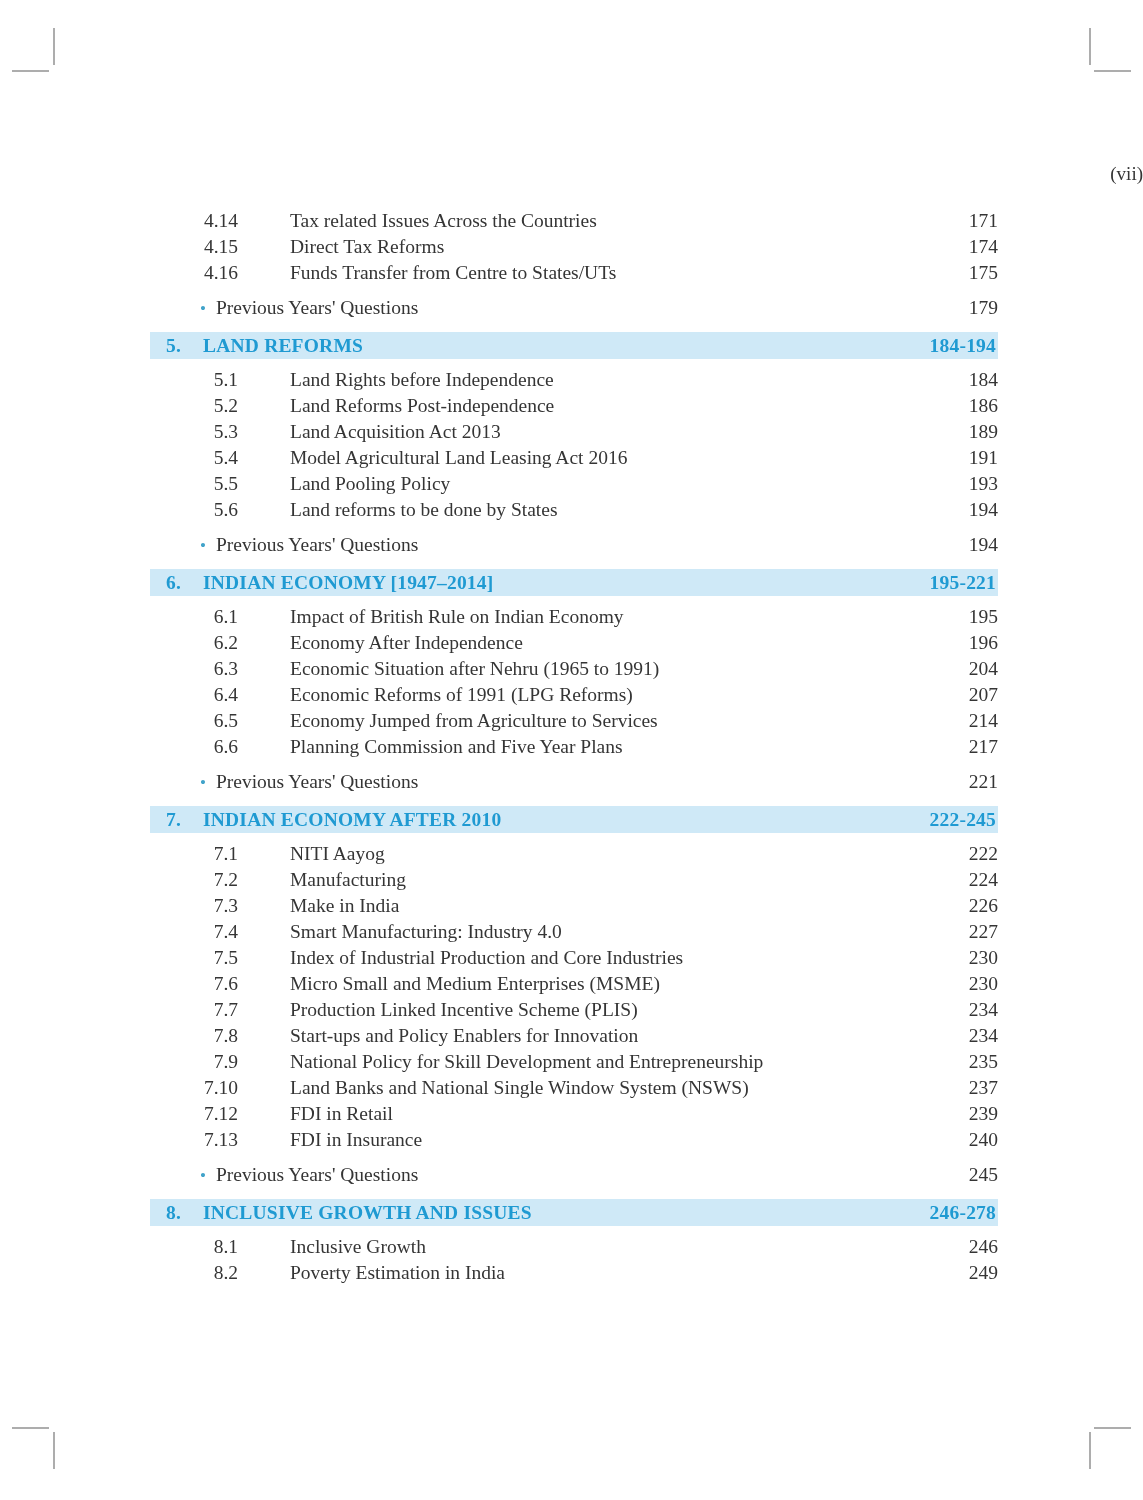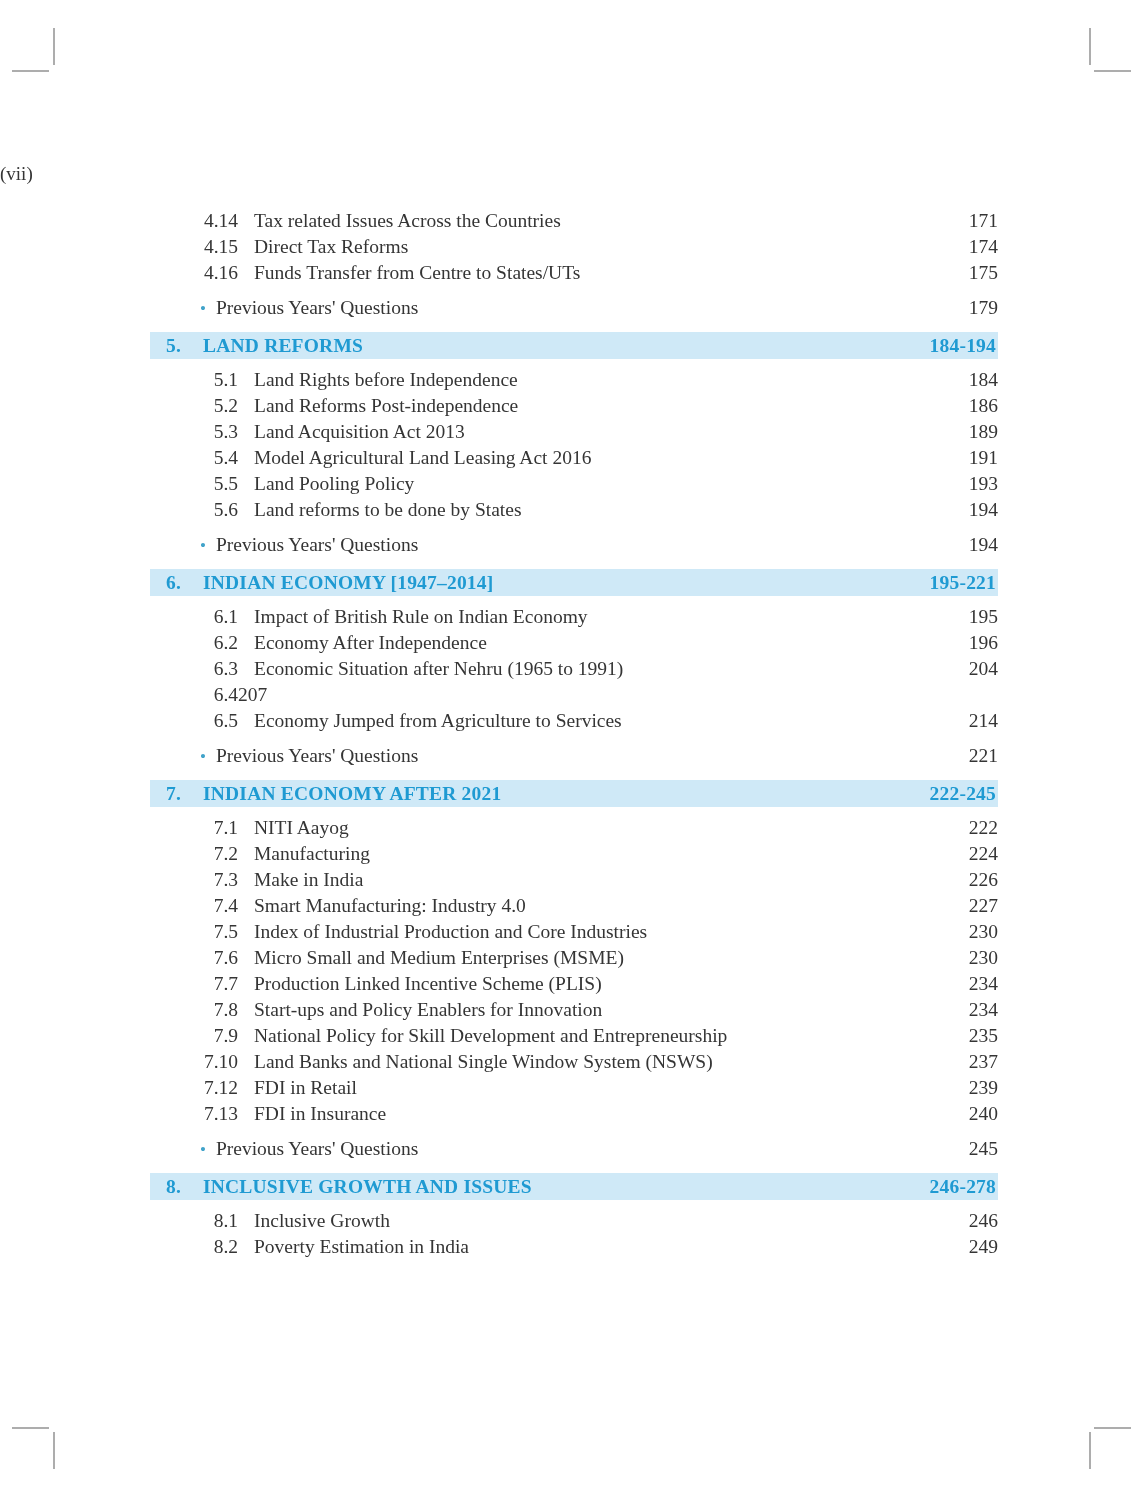--- a/index.html
+++ b/index.html
@@ -8,28 +8,28 @@
     background: #ffffff;
     position: relative;
     font-family: "Liberation Serif", "DejaVu Serif", serif;
     color: var(--text, #353535);
     overflow: hidden;
   }
   .page { position: absolute; inset: 0; }
 
   .folio {
     position: absolute; top: 163px; left: 0; width: 100%;
-    text-align: left; font-size: 19px; color: var(--text, #353535);
+    text-align: right; font-size: 19px; color: var(--text, #353535);
   }
 
   .toc { position: absolute; left: 150px; top: 208px; width: 848px; }
 
   .toc-row {
     display: flex; align-items: baseline;
-    line-height: 26px; font-size: 19.5px;
+    line-height: 26px; font-size: 19.5px; gap: 36px;
   }
   .toc-row .num { flex: none; width: 88px; text-align: right; }
   .toc-row .title { flex: 1; padding-left: 16px; }
   .toc-row .pg { flex: none; text-align: center; }
 
   .pyq-row {
     display: flex; align-items: baseline;
     line-height: 26px; font-size: 19.5px;
     padding-left: 50px;
   }
@@ -172,42 +172,48 @@
   </div>
 
   <div class="toc-row">
     <span class="num">6.3</span>
     <span class="title">Economic Situation after Nehru (1965 to 1991)</span>
     <span class="pg">204</span>
   </div>
 
   <div class="toc-row">
     <span class="num">6.4</span>
+    <span class="title">Economic Reforms of 1991 (LPG Reforms)</span>
     <span class="pg">207</span>
   </div>
 
   <div class="toc-row">
     <span class="num">6.5</span>
     <span class="title">Economy Jumped from Agriculture to Services</span>
     <span class="pg">214</span>
   </div>
 
+  <div class="toc-row">
+    <span class="num">6.6</span>
+    <span class="title">Planning Commission and Five Year Plans</span>
+    <span class="pg">217</span>
+  </div>
 
   <div class="pyq-row">
     <span class="bullet">•</span>
     <span class="title">Previous Years' Questions</span>
     <span class="pg">221</span>
   </div>
 </div>
   </div>
 
   <div class="toc-block">
     <div class="band">
       <span class="bnum">7.</span>
-      <span class="btitle">INDIAN ECONOMY AFTER 2021</span>
+      <span class="btitle">INDIAN ECONOMY AFTER 2010</span>
       <span class="bpages">222-245</span>
     </div>
     <div>
   <div class="toc-row">
     <span class="num">7.1</span>
     <span class="title">NITI Aayog</span>
     <span class="pg">222</span>
   </div>
 
   <div class="toc-row">

